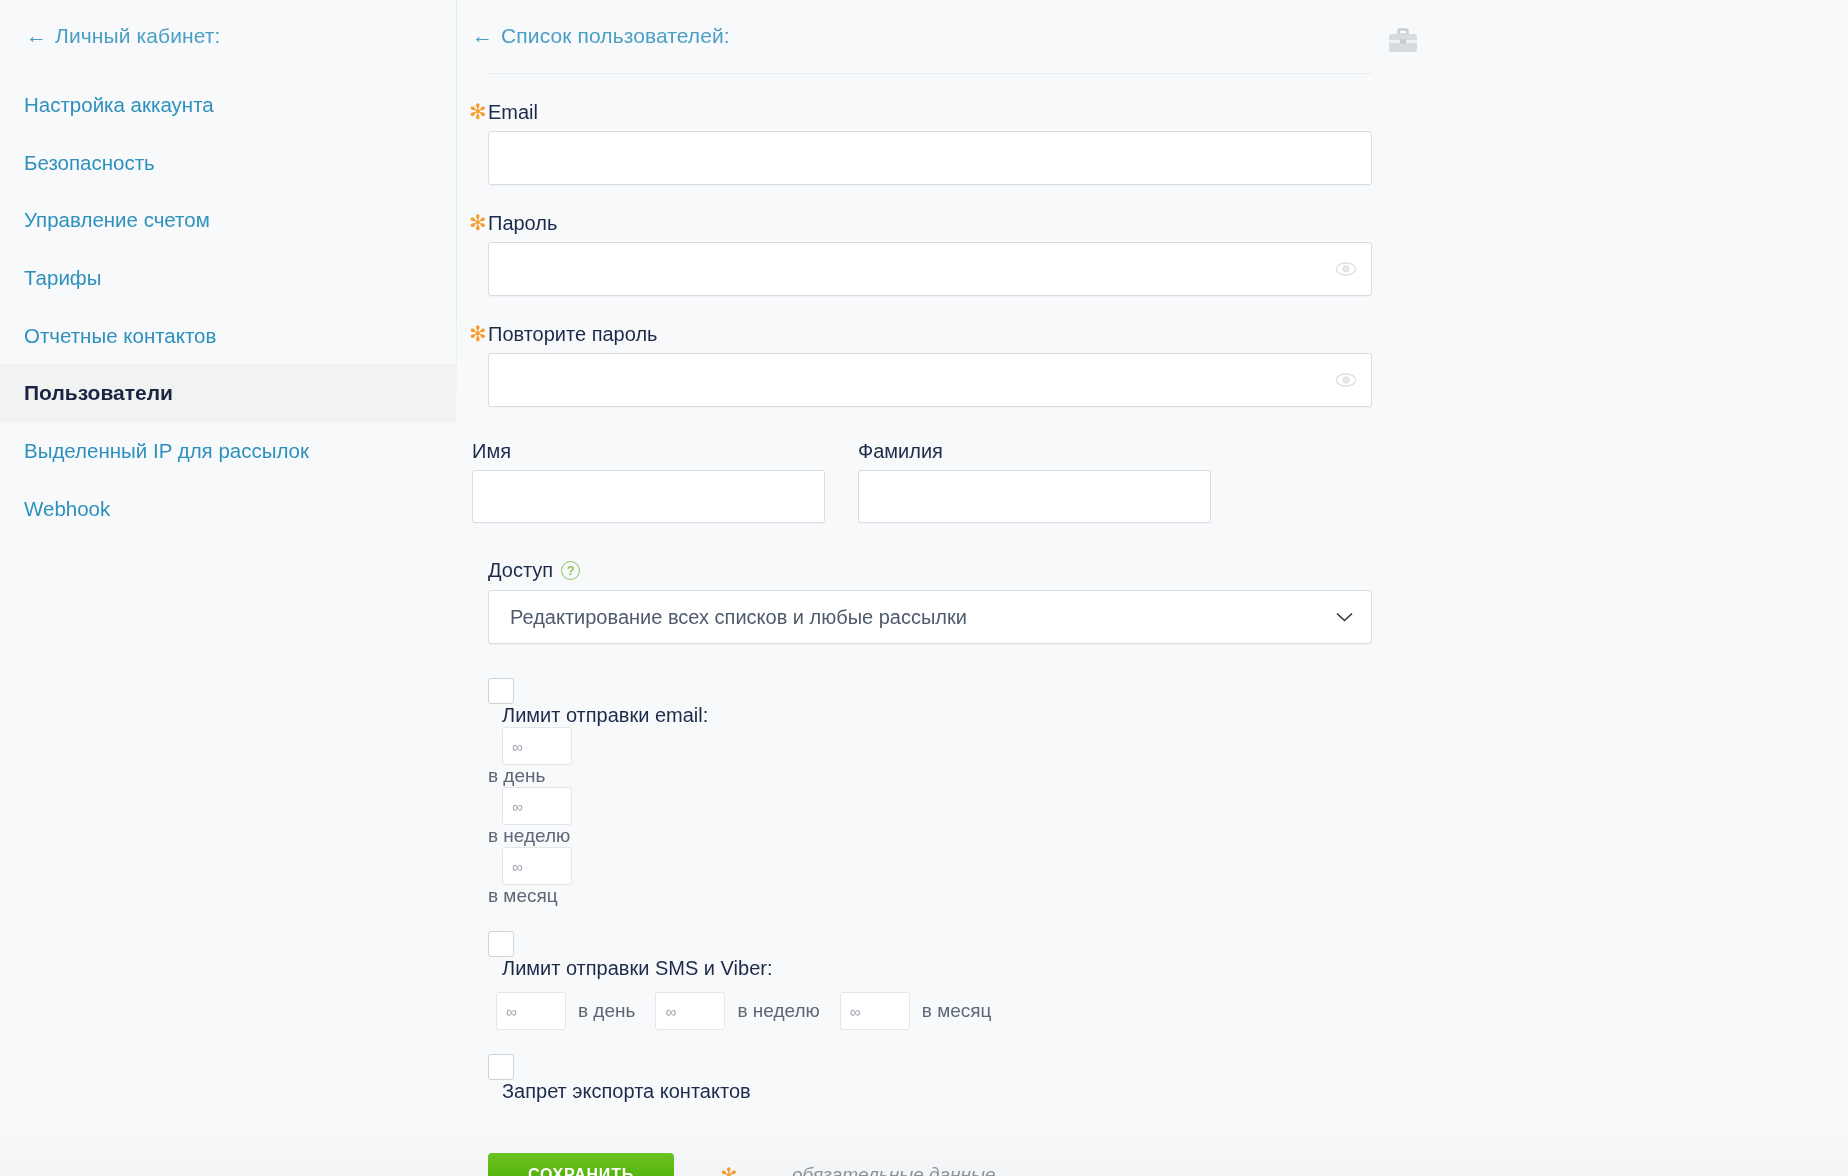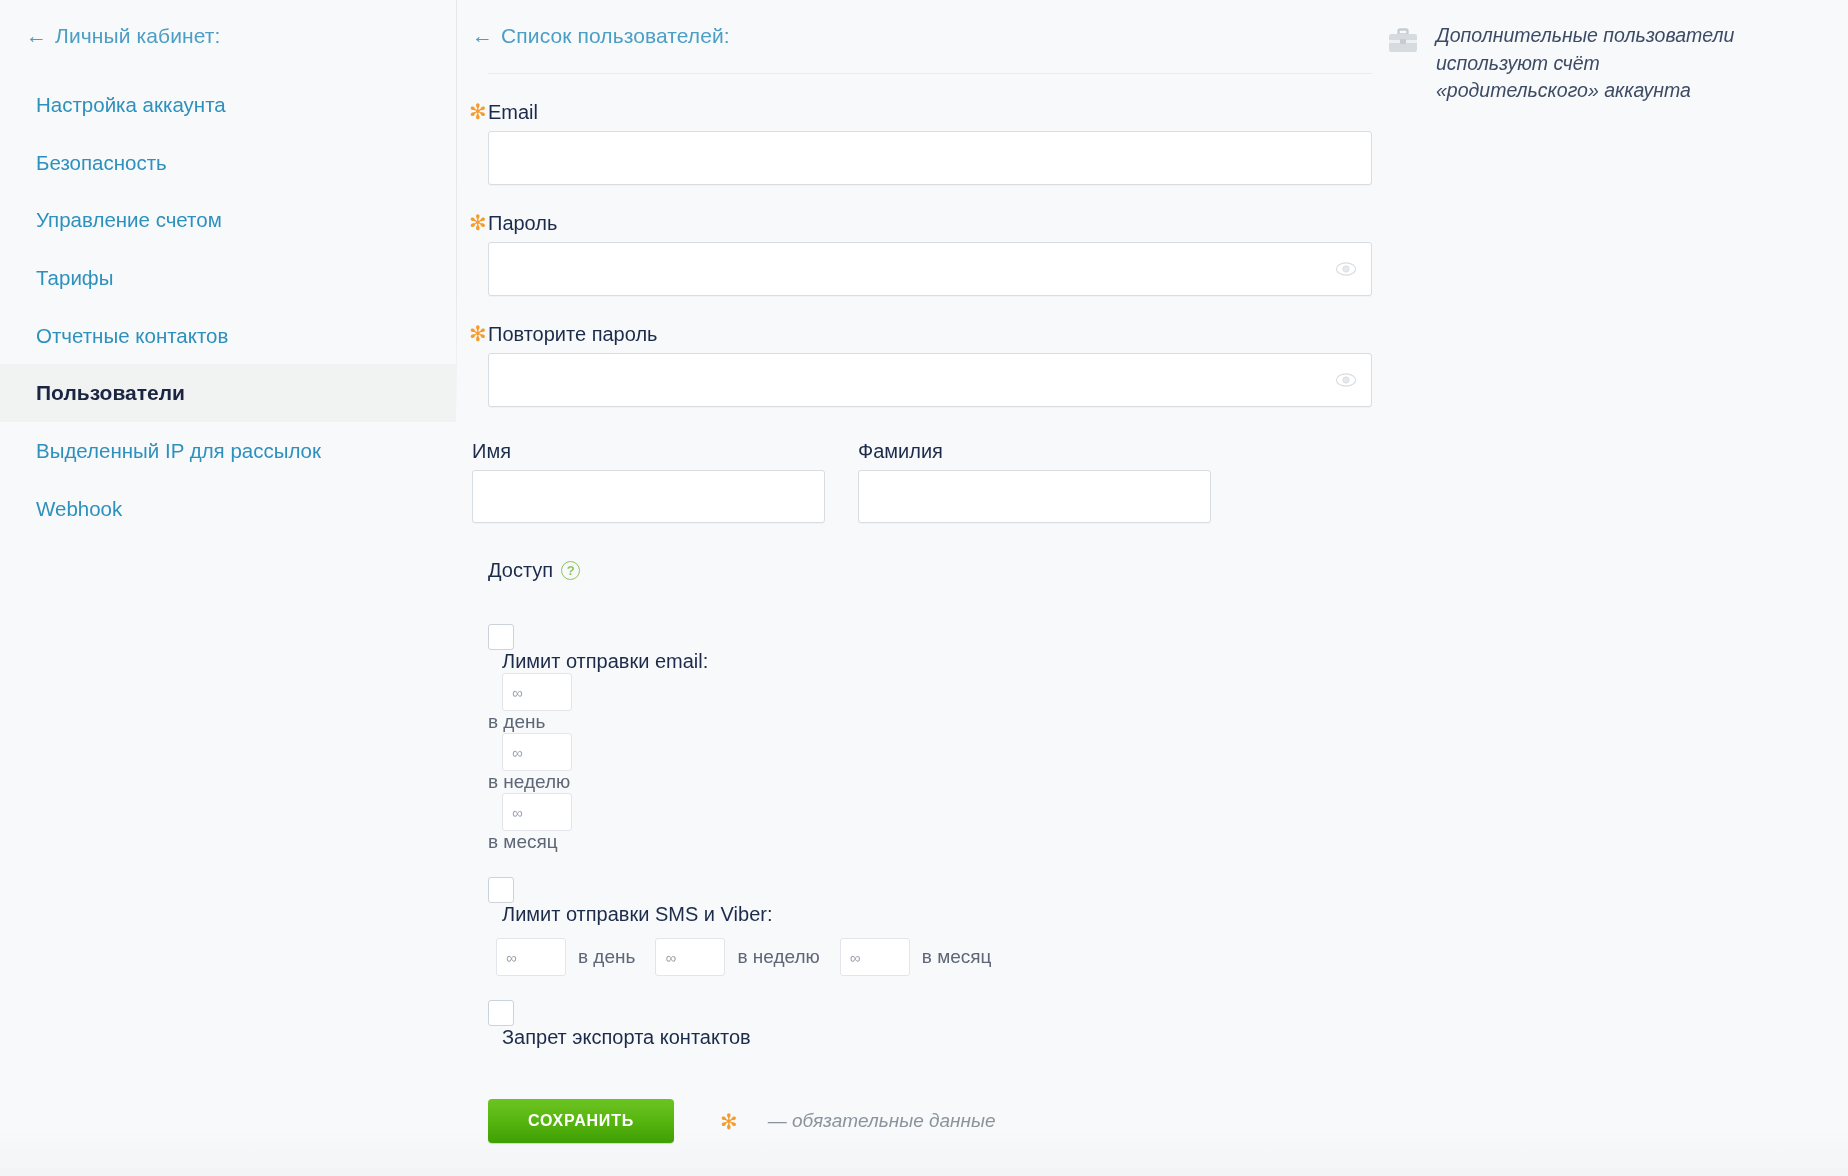--- a/index.html
+++ b/index.html
@@ -47,21 +47,21 @@
     font-size: 21px;
     line-height: 1;
   }
   .nav {
     margin-top: 22px;
   }
   .nav-item {
     display: block;
     font-size: 20.5px;
     color: #2d90bd;
-    padding: 16px 10px 16px 36px;
+    padding: 16px 10px 16px 24px;
     text-decoration: none;
     cursor: pointer;
     white-space: nowrap;
     line-height: 1.25;
   }
   .nav-item.active {
     background: #f1f3f3;
     color: #1b2440;
     font-weight: bold;
     font-size: 21px;
@@ -425,20 +425,26 @@
             <input type="text" value="" style="">
           </div>
         </div>
       </div>
 
       <div class="access-block">
         <div class="access-label">
           <span>Доступ</span>
           <span class="help-icon">?</span>
         </div>
+        <div class="select-box">
+          <span class="select-value">Редактирование всех списков и любые рассылки</span>
+          <svg class="chevron" viewBox="0 0 17 10">
+            <polyline points="1,1.5 8.5,8.5 16,1.5" fill="none" stroke="#2b3243" stroke-width="1.6"></polyline>
+          </svg>
+        </div>
       </div>
 
       <div class="limits">
 
         <div class="limit-row">
           <div class="checkbox"></div>
           <span class="limit-label">Лимит отправки email:</span>
           <div class="mini-box">
             <input type="text" value="∞" style="">
           </div>
@@ -488,20 +494,15 @@
     </div>
   </div>
 
   <div class="hint">
     <svg class="briefcase-icon" viewBox="0 0 30 26">
       <rect x="10.5" y="1.5" width="9" height="5" rx="1.6" fill="none" stroke="#c6ccd2" stroke-width="2.4"></rect>
       <rect x="1" y="6" width="28" height="18" rx="2.2" fill="#d6dbe0"></rect>
       <rect x="1" y="12" width="28" height="3" fill="#eef1f3"></rect>
       <rect x="12" y="11" width="6" height="5" rx="1" fill="#c6ccd2"></rect>
     </svg>
-    <div class="hint-text">
-      <span>Дополнительные пользователи</span>
-      <span>используют счёт</span>
-      <span>«родительского» аккаунта</span>
-    </div>
   </div>
 
 </div>
 
 </body></html>

